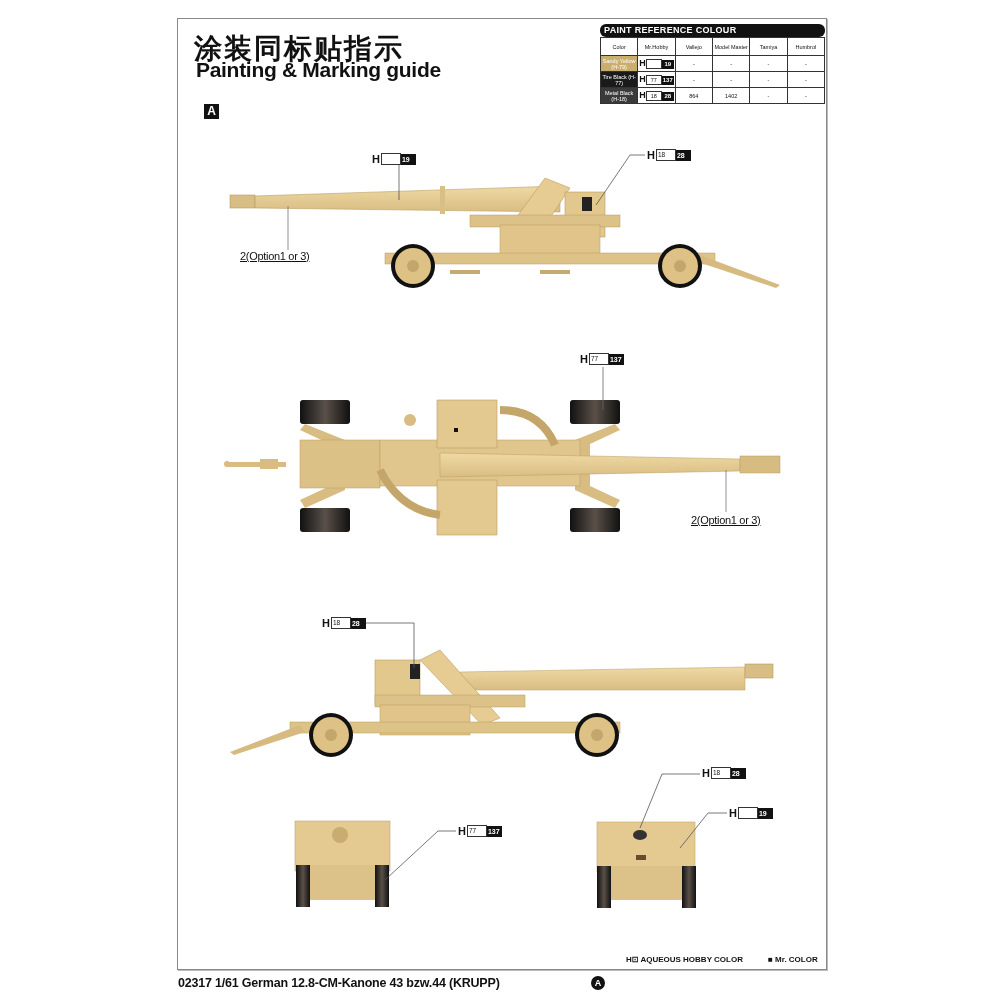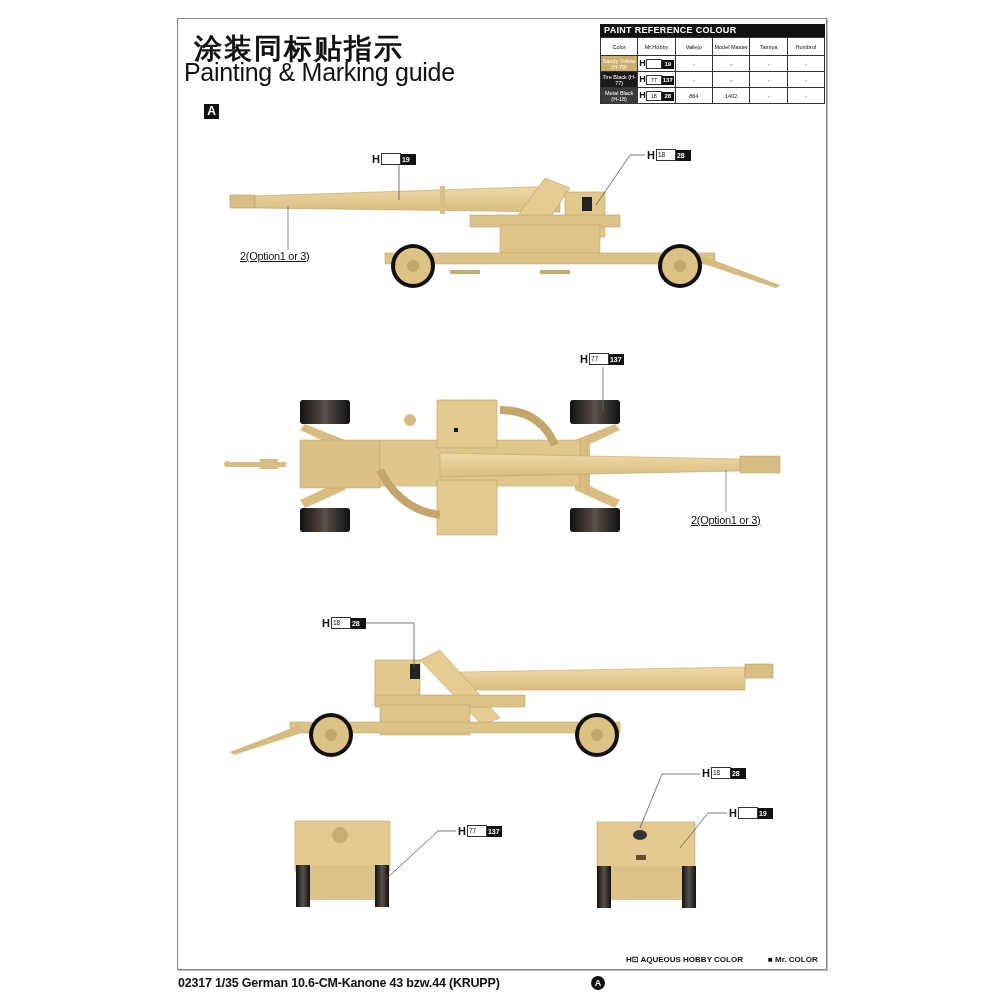--- a/index.html
+++ b/index.html
@@ -2,30 +2,30 @@
 <html><head>
 <meta charset="utf-8">
 <style>
   html, body { margin: 0; padding: 0; background: #ffffff; }
   body { width: 1000px; height: 1000px; position: relative; overflow: hidden;
          font-family: "Liberation Sans", sans-serif; color: #111; }
   .frame { position: absolute; left: 177px; top: 18px; width: 648px; height: 950px;
            border: 1px solid #888; box-shadow: 1px 1px 0 #bbb; background: #fff; }
   .title-cn { position: absolute; left: 194px; top: 30px; font-size: 28px; font-weight: bold;
               letter-spacing: 2px; font-family: "DejaVu Sans", sans-serif; }
-  .title-en { position: absolute; left: 184px; top: 58px; font-size: 25px; font-weight: normal;
+  .title-en { position: absolute; left: 196px; top: 58px; font-size: 21px; font-weight: bold;
               letter-spacing: -0.3px; }
   .section-badge { position: absolute; left: 204px; top: 104px; width: 15px; height: 15px;
                    background: #111; color: #fff; font-size: 12px; font-weight: bold;
                    text-align: center; line-height: 15px; }
 
   
   .paint-table { position: absolute; left: 600px; top: 24px; width: 225px; }
   .paint-table .hdr { background: #111; color: #fff; font-size: 9px; font-weight: bold;
-                      padding: 1px 4px; height: 11px; line-height: 11px; letter-spacing: 0.3px; }
+                      padding: 1px 4px; height: 11px; line-height: 11px; letter-spacing: 0.3px; border-radius: 6px; }
   .paint-table table { border-collapse: collapse; width: 100%; table-layout: fixed; }
   .paint-table td { border: 1px solid #333; height: 15px; font-size: 5.5px; text-align: center;
                     padding: 0; vertical-align: middle; }
   .paint-table tr.head td { height: 17px; font-size: 5.5px; }
   .swatch-cell { color: #fff; font-size: 5px; line-height: 6px; }
   .code-cell { white-space: nowrap; }
   .h-mark { font-weight: bold; font-size: 9px; }
   .aq { display: inline-block; min-width: 12px; height: 8px; border: 1px solid #333; font-size: 5.5px;
         line-height: 8px; vertical-align: middle; background: #fff; padding: 0 1px; }
   .mr { display: inline-block; min-width: 10px; height: 9px; background: #111; color: #fff;
@@ -237,14 +237,14 @@
     <span class="mr">19</span>
 </div>
 
 <div class="legend" style="left:606px">
   <span>H⊡ </span><span>AQUEOUS HOBBY COLOR</span>
 </div>
 <div class="legend" style="left:748px">
   <span>■ </span><span>Mr. COLOR</span>
 </div>
 
-<div class="footer-title">02317 1/35 German 10.6-CM-Kanone 43 bzw.44 (KRUPP)</div>
+<div class="footer-title">02317 1/61 German 12.8-CM-Kanone 43 bzw.44 (KRUPP)</div>
 <div class="footer-badge">A</div>
 
 </body></html>

